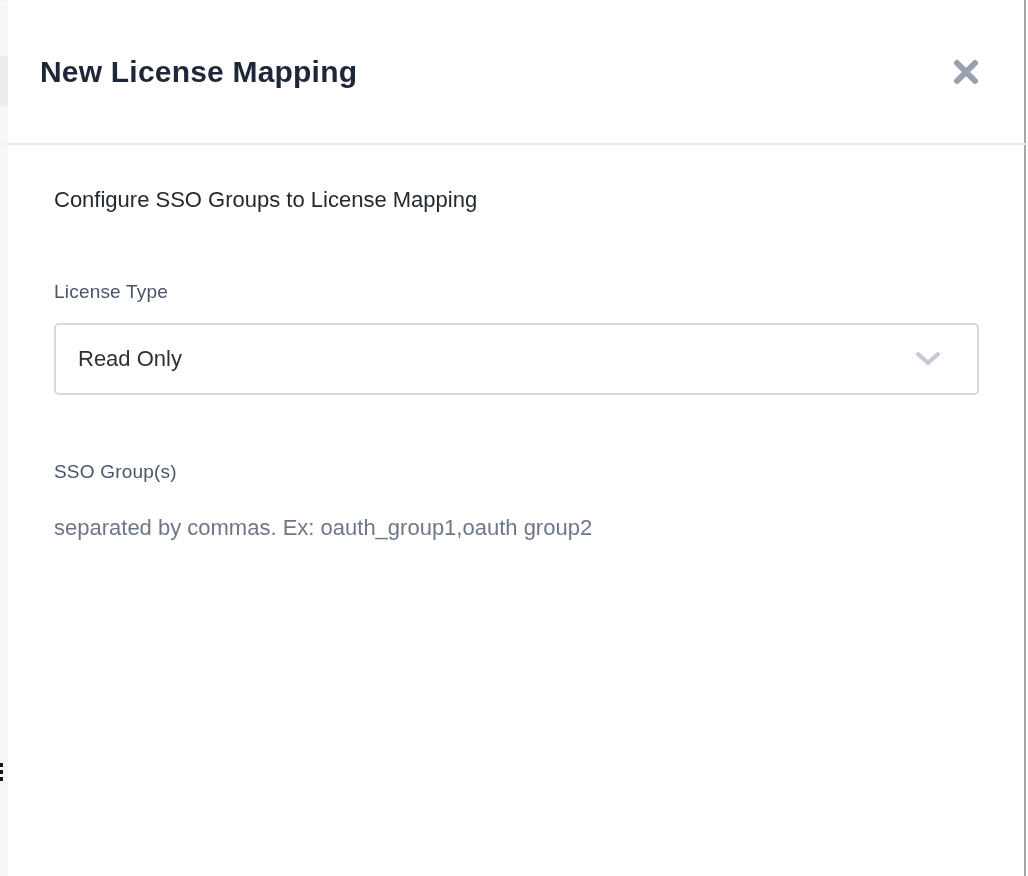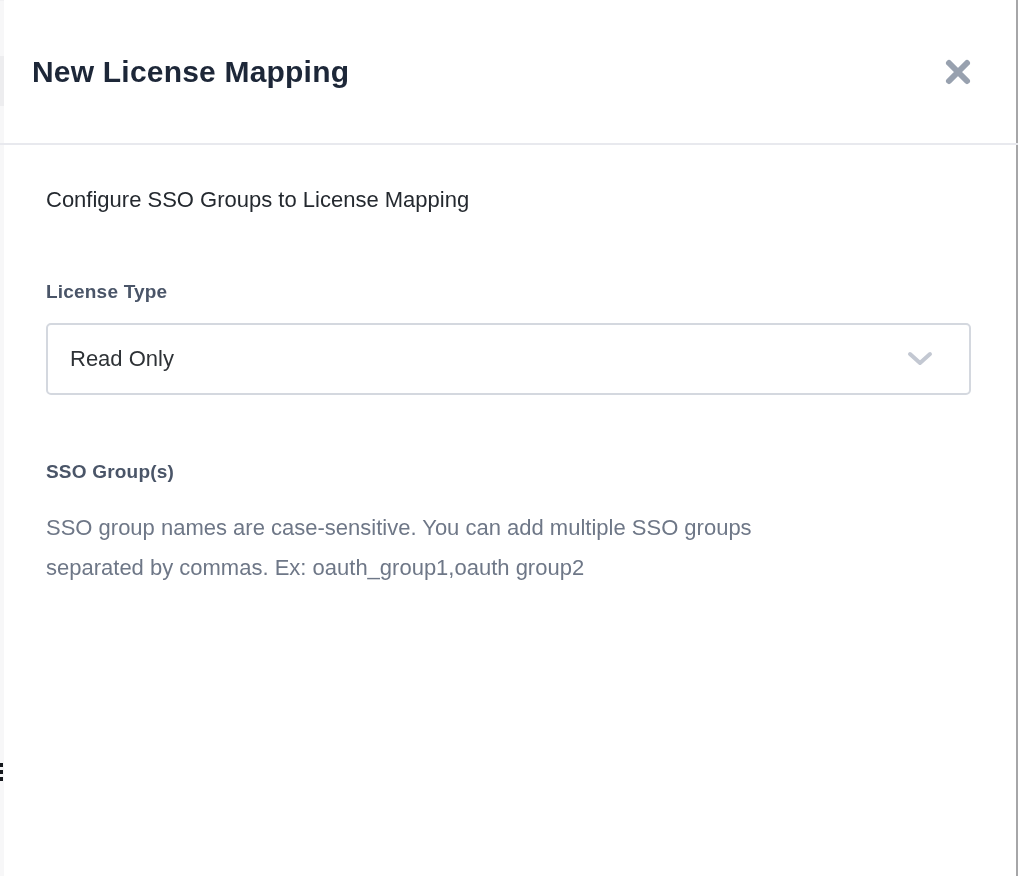--- a/index.html
+++ b/index.html
@@ -19,21 +19,21 @@
     position: absolute; left: 0; top: 55px; width: 8px; height: 50px;
     background: #ededef;
   }
   .menu-dashes { position: absolute; left: 0; top: 762px; width: 4px; height: 20px; }
   .menu-dashes span {
     display: block; width: 3px; height: 4px; background: #15181d; margin-bottom: 3px;
   }
 
   
   .modal {
-    position: absolute; left: 4px; top: 0; width: 1014px; height: 876px;
+    position: absolute; left: 12px; top: 0; width: 1014px; height: 876px;
     background: #ffffff;
     border-right: 2px solid #a6a6a8;
   }
   .modal-header {
     height: 143px;
     display: flex; align-items: center; justify-content: space-between;
     padding: 0 39px 0 28px;
   }
   .modal-title {
     font-size: 30px; font-weight: 700; color: #1d2738; letter-spacing: 0.2px;
@@ -48,21 +48,21 @@
     position: absolute; left: -8px; top: 143px;
   }
 
   .modal-body { padding: 42px 45px 0 42px; }
 
   .config-heading {
     font-size: 22px; font-weight: 400; color: #24292f; line-height: 30px;
   }
 
   .field-label {
-    font-size: 19px; font-weight: 700; color: #4a5568;
+    font-size: 19px; font-weight: 400; color: #4a5568;
     margin-top: 64px; line-height: 26px; letter-spacing: 0.2px;
   }
 
   .select-box, .text-input {
     margin-top: 18px; width: 100%; height: 72px;
     background: #ffffff;
     border: 2px solid #d4d8df; border-radius: 5px;
     display: flex; align-items: center;
     padding: 0 22px;
     font-size: 22px; color: #2e3236;
@@ -116,18 +116,17 @@
       <span class="chevron-wrap">
         <svg width="26" height="16" viewBox="0 0 26 16">
           <polyline points="3,3 13,12 23,3" fill="none" stroke="#c3c8d2" stroke-width="4" stroke-linecap="round" stroke-linejoin="round"></polyline>
         </svg>
       </span>
     </div>
 
     <div class="field-label">SSO Group(s)</div>
 
     <div class="help-text">
-      <span>SSO group names are case-sensitive. You can add multiple SSO groups</span>
       <span>separated by commas. Ex: oauth_group1,oauth group2</span>
     </div>
 
   </div>
 </div>
 
 </body></html>

